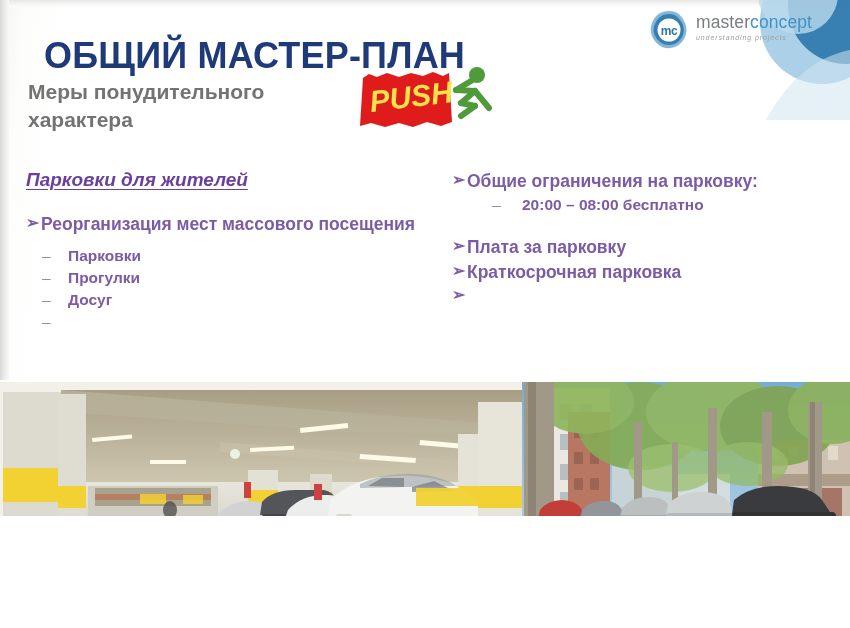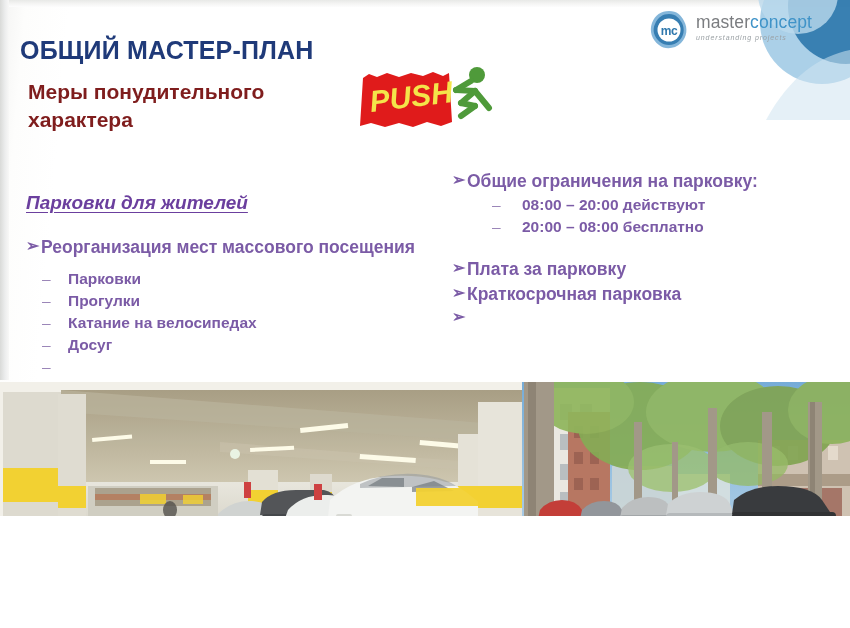--- a/index.html
+++ b/index.html
@@ -80,56 +80,55 @@
     font-size: 7px;
     font-style: italic;
     letter-spacing: 0.9px;
     color: #9aa0a4;
     white-space: nowrap;
   }
 
   
   .title-main {
     position: absolute;
-    left: 20px;
+    left: 44px;
     top: 38px;
-    font-size: 25px;
+    font-size: 36px;
     font-weight: bold;
     color: #1f3a79;
     letter-spacing: 0.2px;
     white-space: nowrap;
     line-height: 1;
   }
   .title-sub {
     position: absolute;
     left: 28px;
     top: 78px;
     font-size: 21px;
     font-weight: bold;
-    color: #7f1d1d;
+    color: #737373;
     line-height: 1.32;
     width: 340px;
   }
 
   
   .push-graphic {
     position: absolute;
     left: 357px;
     top: 64px;
     width: 150px;
     height: 72px;
   }
 
   
   .col-left {
     position: absolute;
     left: 26px;
     top: 170px;
     width: 400px;
-    margin-top: 23px;
   }
   .col-right {
     position: absolute;
     left: 452px;
     top: 170px;
     width: 370px;
   }
 
   .section-heading {
     font-size: 19px;
@@ -272,40 +271,38 @@
     <div class="bullet-l2">
       <span class="dash">–</span>
       <span>Парковки</span>
     </div>
     <div class="bullet-l2">
       <span class="dash">–</span>
       <span>Прогулки</span>
     </div>
     <div class="bullet-l2">
       <span class="dash">–</span>
-      <span>Катание на велосипедах</span>
     </div>
     <div class="bullet-l2">
       <span class="dash">–</span>
       <span>Досуг</span>
     </div>
     <div class="bullet-l2">
       <span class="dash">–</span>
     </div>
   </div>
 
   <div class="col-right">
     <div class="bullet-l1">
       <span class="arrow">➢</span>
       <span>Общие ограничения на парковку:</span>
     </div>
 
     <div class="bullet-l2 rt">
       <span class="dash">–</span>
-      <span>08:00 – 20:00 действуют</span>
     </div>
     <div class="bullet-l2 rt">
       <span class="dash">–</span>
       <span>20:00 – 08:00 бесплатно</span>
     </div>
 
     <div class="gap-md"></div>
 
     <div class="bullet-l1">
       <span class="arrow">➢</span>

